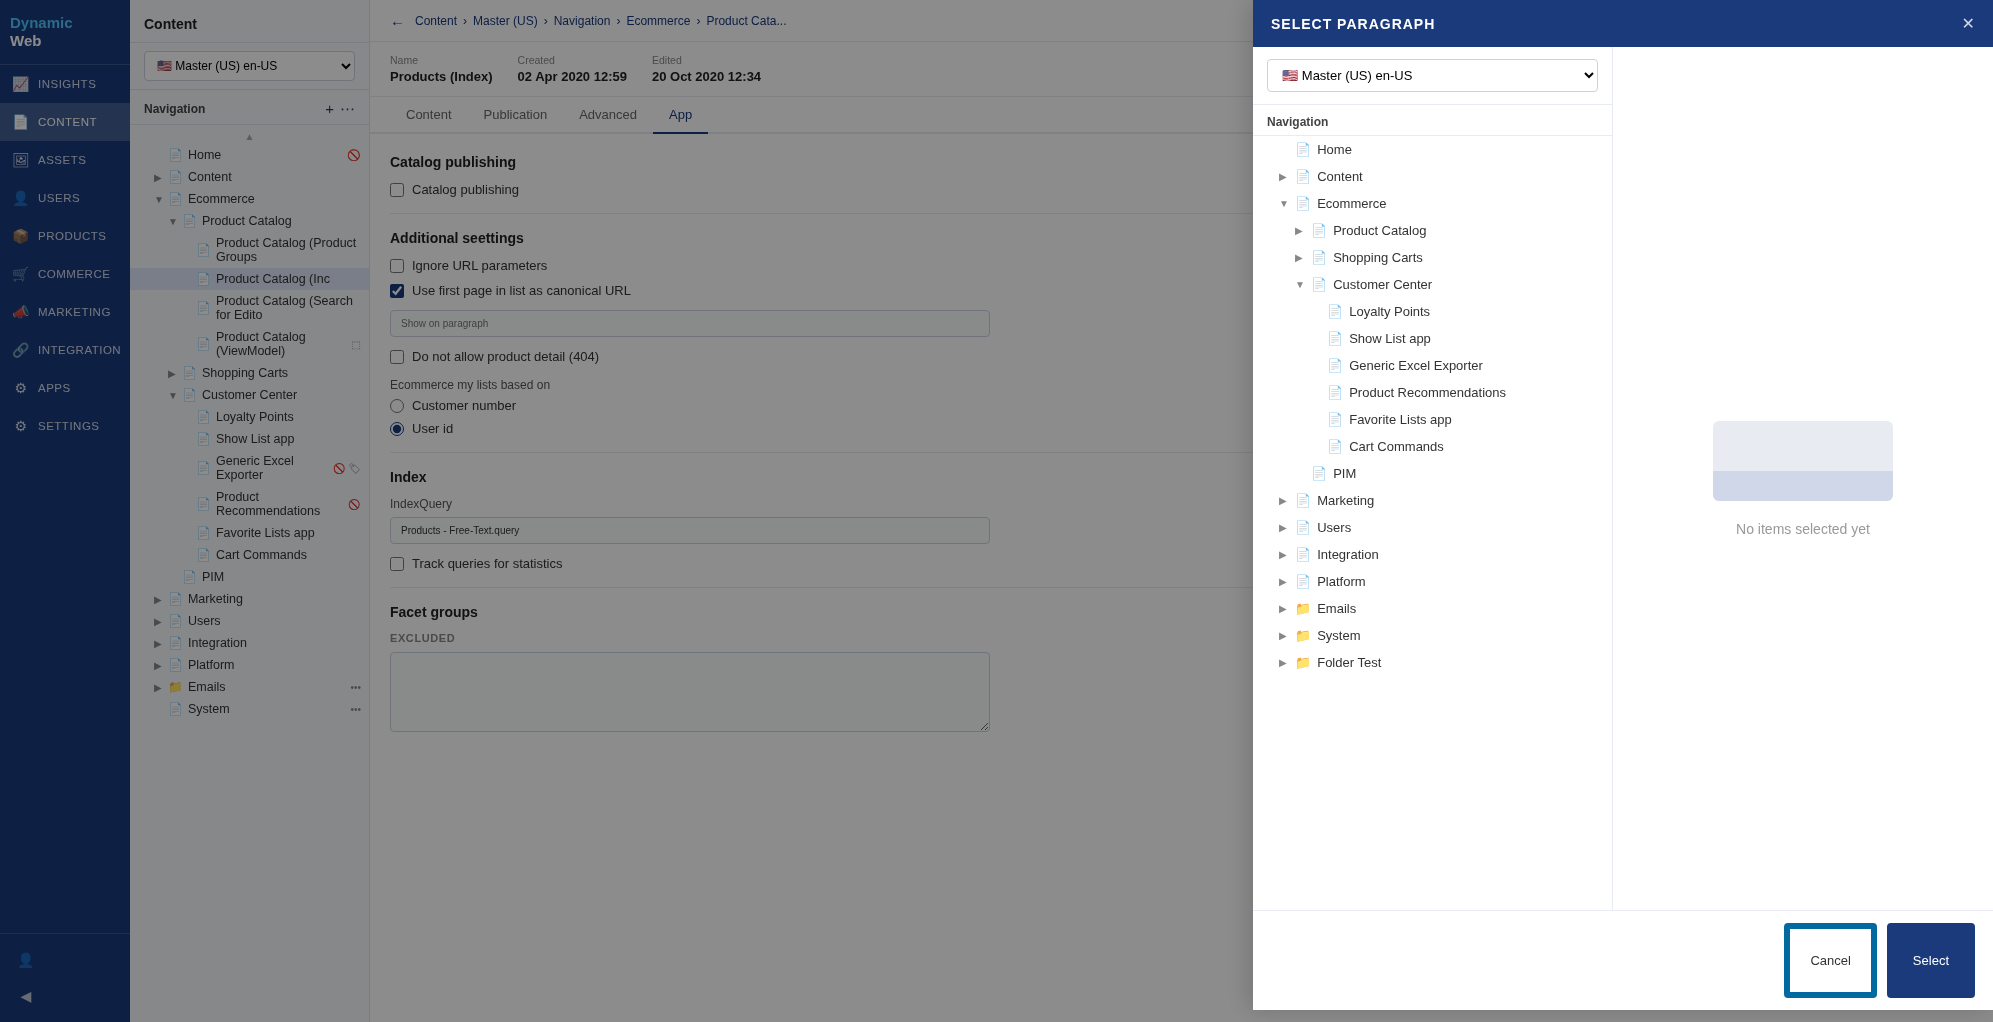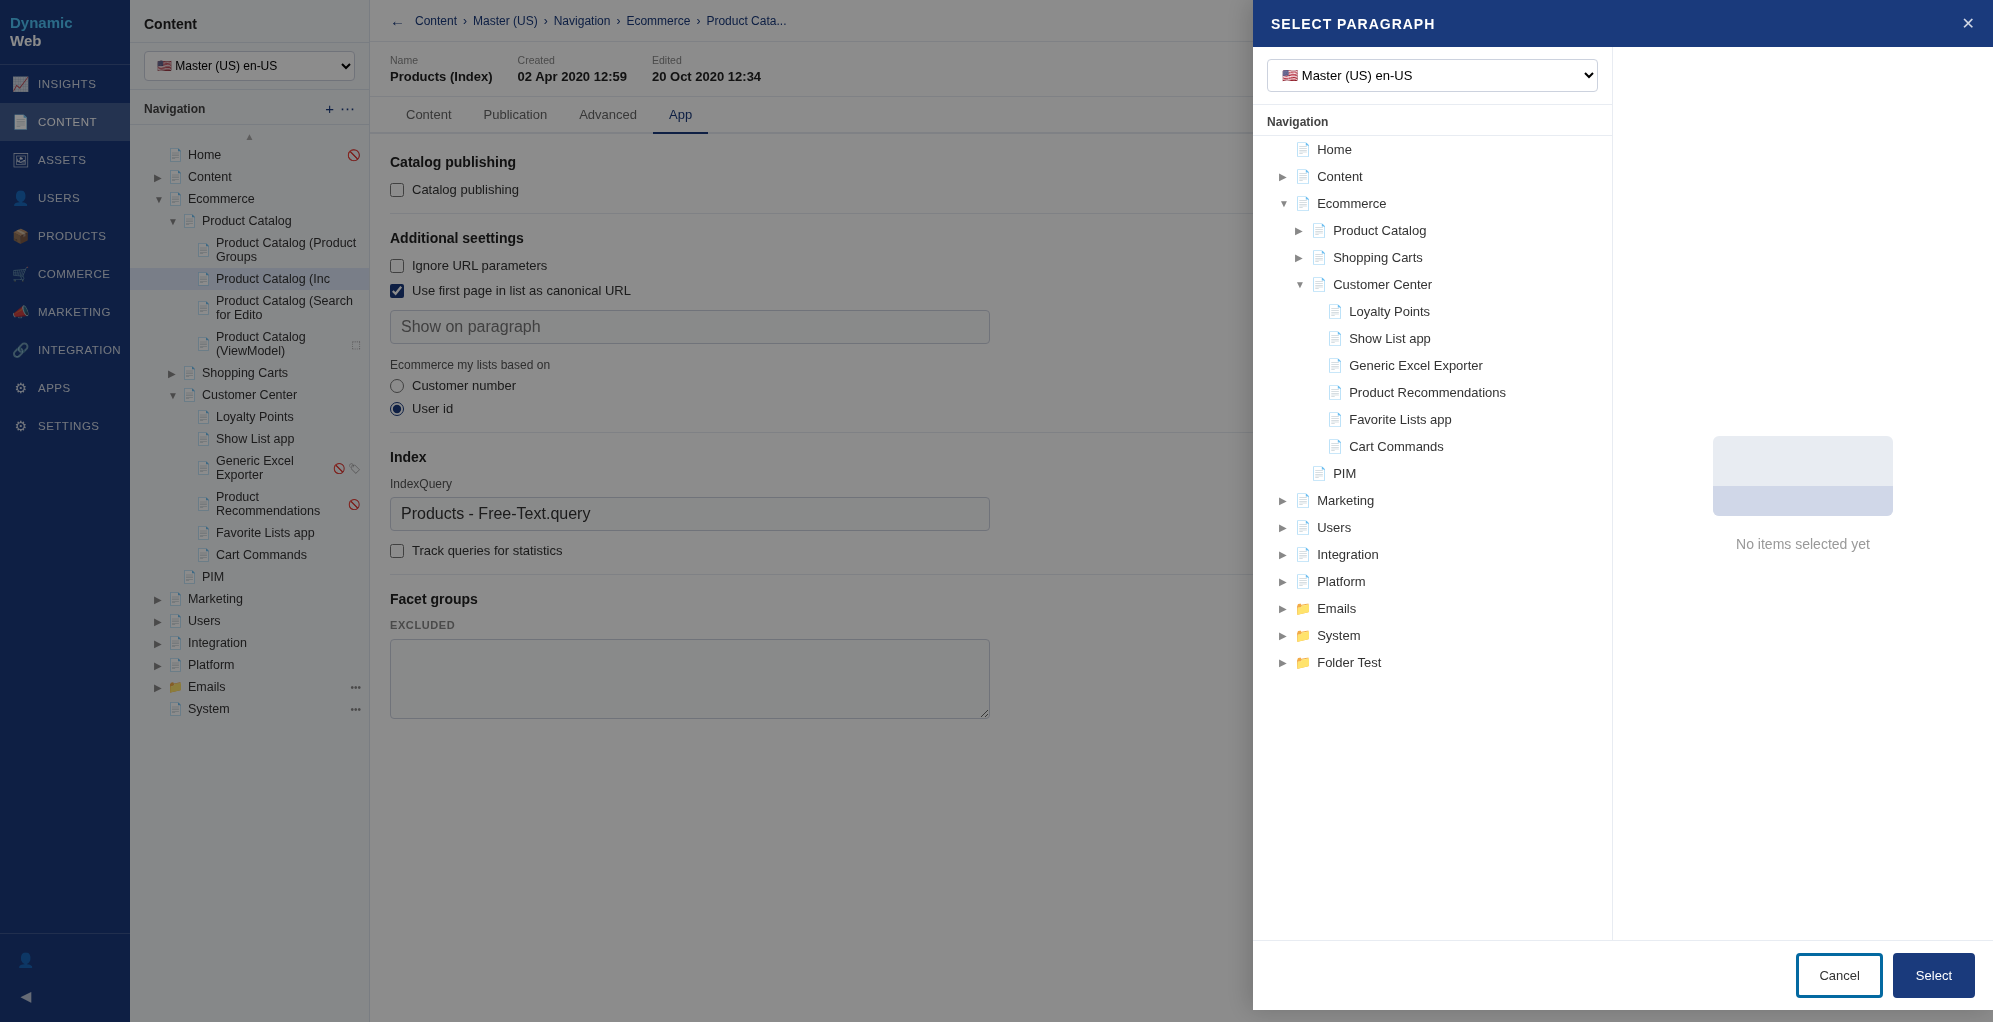--- a/index.html
+++ b/index.html
@@ -217,21 +217,21 @@
     .field-label {
       font-size: 12px;
       color: #555;
       margin-bottom: 6px;
     }
     .text-input {
       width: 100%;
       padding: 7px 10px;
       border: 1px solid #ccd2de;
       border-radius: 4px;
-      font-size: 16px;
+      font-size: 10px;
       color: #333;
       background: #fafbfc;
       max-width: 600px;
     }
     .text-area {
       width: 100%;
       max-width: 600px;
       height: 80px;
       padding: 7px 10px;
       border: 1px solid #ccd2de;
@@ -370,25 +370,25 @@
     }
     .modal-footer {
       padding: 12px 18px;
       border-top: 1px solid #e8ecf2;
       display: flex;
       justify-content: flex-end;
       gap: 10px;
       flex-shrink: 0;
     }
     .btn {
-      padding: 12px 20px;
+      padding: 24px 20px;
       border-radius: 4px;
       font-size: 13px;
       cursor: pointer;
-      border: 3px solid #0369a1;
+      border: 6px solid #0369a1;
       background: #fff;
       color: #333;
     }
     .btn-primary {
       background: #1a3a7c;
       color: #fff;
       border-color: #1a3a7c;
     }
   </style>
 </head>
@@ -640,20 +640,24 @@
       <input type="checkbox" style="">
       <label>Ignore URL parameters</label>
     </div>
     <div class="checkbox-row">
       <input type="checkbox" checked="" style="">
       <label>Use first page in list as canonical URL</label>
     </div>
     <div style="margin: 12px 0;">
       <input type="text" class="text-input" placeholder="Show on paragraph" style="">
     </div>
+    <div class="checkbox-row">
+      <input type="checkbox" style="">
+      <label>Do not allow product detail (404)</label>
+    </div>
     <div style="margin: 14px 0 8px;">
       <div class="field-label">Ecommerce my lists based on</div>
       <div class="radio-row">
         <input type="radio" name="retrieve" style="">
         <label>Customer number</label>
       </div>
       <div class="radio-row">
         <input type="radio" name="retrieve" checked="" style="">
         <label>User id</label>
       </div>

